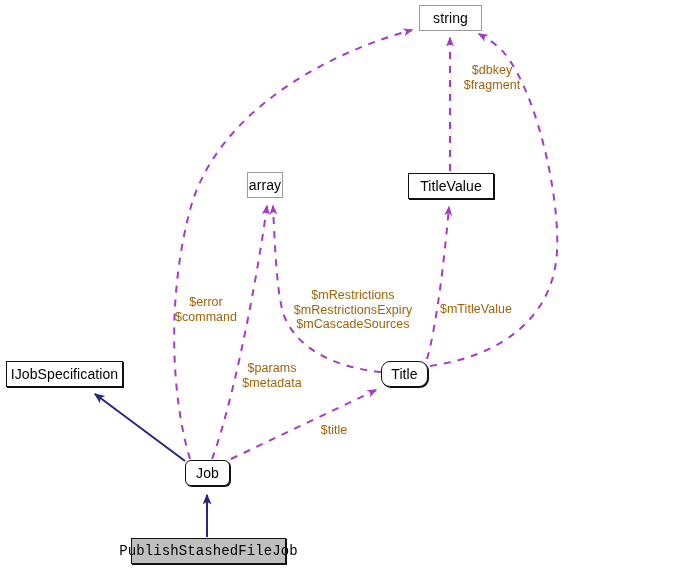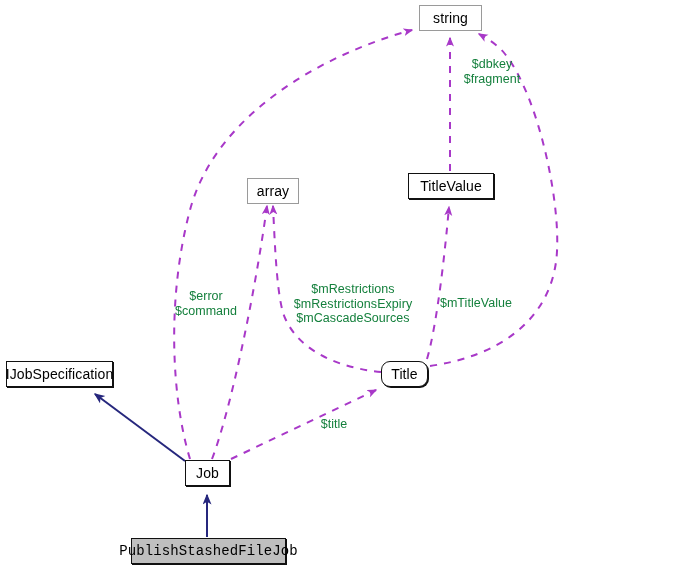--- a/index.html
+++ b/index.html
@@ -46,25 +46,26 @@
     box-shadow: 1px 1px 0 0 #111111;
   }
   .node.current {
     border: 1px solid #111111;
     box-shadow: 1px 1px 0 0 #111111;
     background: #bfbfbf;
   }
   .edge-label {
     position: absolute;
     font-size: 12.5px;
-    color: #15803d;
+    color: #a16207;
     line-height: 14.5px;
     white-space: pre;
     text-align: center;
     letter-spacing: 0.05px;
+    margin-top: 6px;
   }
   .edge-label.right-list {
     text-align: center;
   }
 </style>
 </head>
 <body>
 
 <div id="diagram-root">
 
@@ -94,53 +95,55 @@
 
     <path d="M185,461 L95,394" fill="none" stroke="#26277d" stroke-width="2" marker-end="url(#arrow-inherit)"></path>
 
     <path d="M207,537 L207,495" fill="none" stroke="#26277d" stroke-width="2" marker-end="url(#arrow-inherit)"></path>
   </svg>
 
   <div class="node ext" style="left:419px; top:5px; width:63px; height:26px;">
     <span>string</span>
   </div>
 
-  <div class="node ext" style="left:247px; top:178px; width:52px; height:26px;">
+  <div class="node ext" style="left:247px; top:172px; width:36px; height:26px;">
     <span>array</span>
   </div>
 
   <div class="node cls" style="left:408px; top:173px; width:86px; height:26px;">
     <span>TitleValue</span>
   </div>
 
   <div class="node cls" style="left:381px; top:361px; width:47px; height:26px;border-radius:9px;">
     <span>Title</span>
   </div>
 
-  <div class="node cls" style="left:6px; top:361px; width:107px; height:26px;">
+  <div class="node cls" style="left:6px; top:361px; width:117px; height:26px;">
     <span>IJobSpecification</span>
   </div>
 
-  <div class="node cls" style="left:185px; top:460px; width:45px; height:26px;">
+  <div class="node cls" style="left:185px; top:460px; width:45px; height:26px;border-radius:6px;">
     <span>Job</span>
   </div>
 
   <div class="node current" style="left:131px; top:538px; width:155px; height:26px;font-family:Liberation Mono, monospace;">
     <span>PublishStashedFileJob</span>
   </div>
 
   <div class="edge-label" style="left:449px; top:57px; width:86px;">$dbkey
 $fragment</div>
 
 
   <div class="edge-label" style="left:286px; top:282px; width:134px;">$mRestrictions
 $mRestrictionsExpiry
 $mCascadeSources</div>
 
   <div class="edge-label" style="left:435px; top:296px; width:82px;">$mTitleValue</div>
 
   <div class="edge-label" style="left:166px; top:289px; width:80px;">$error
 $command</div>
 
+  <div class="edge-label" style="left:231px; top:355px; width:82px;">$params
+$metadata</div>
 
   <div class="edge-label" style="left:315px; top:417px; width:38px;">$title</div>
 
 </div>
 
 </body></html>

